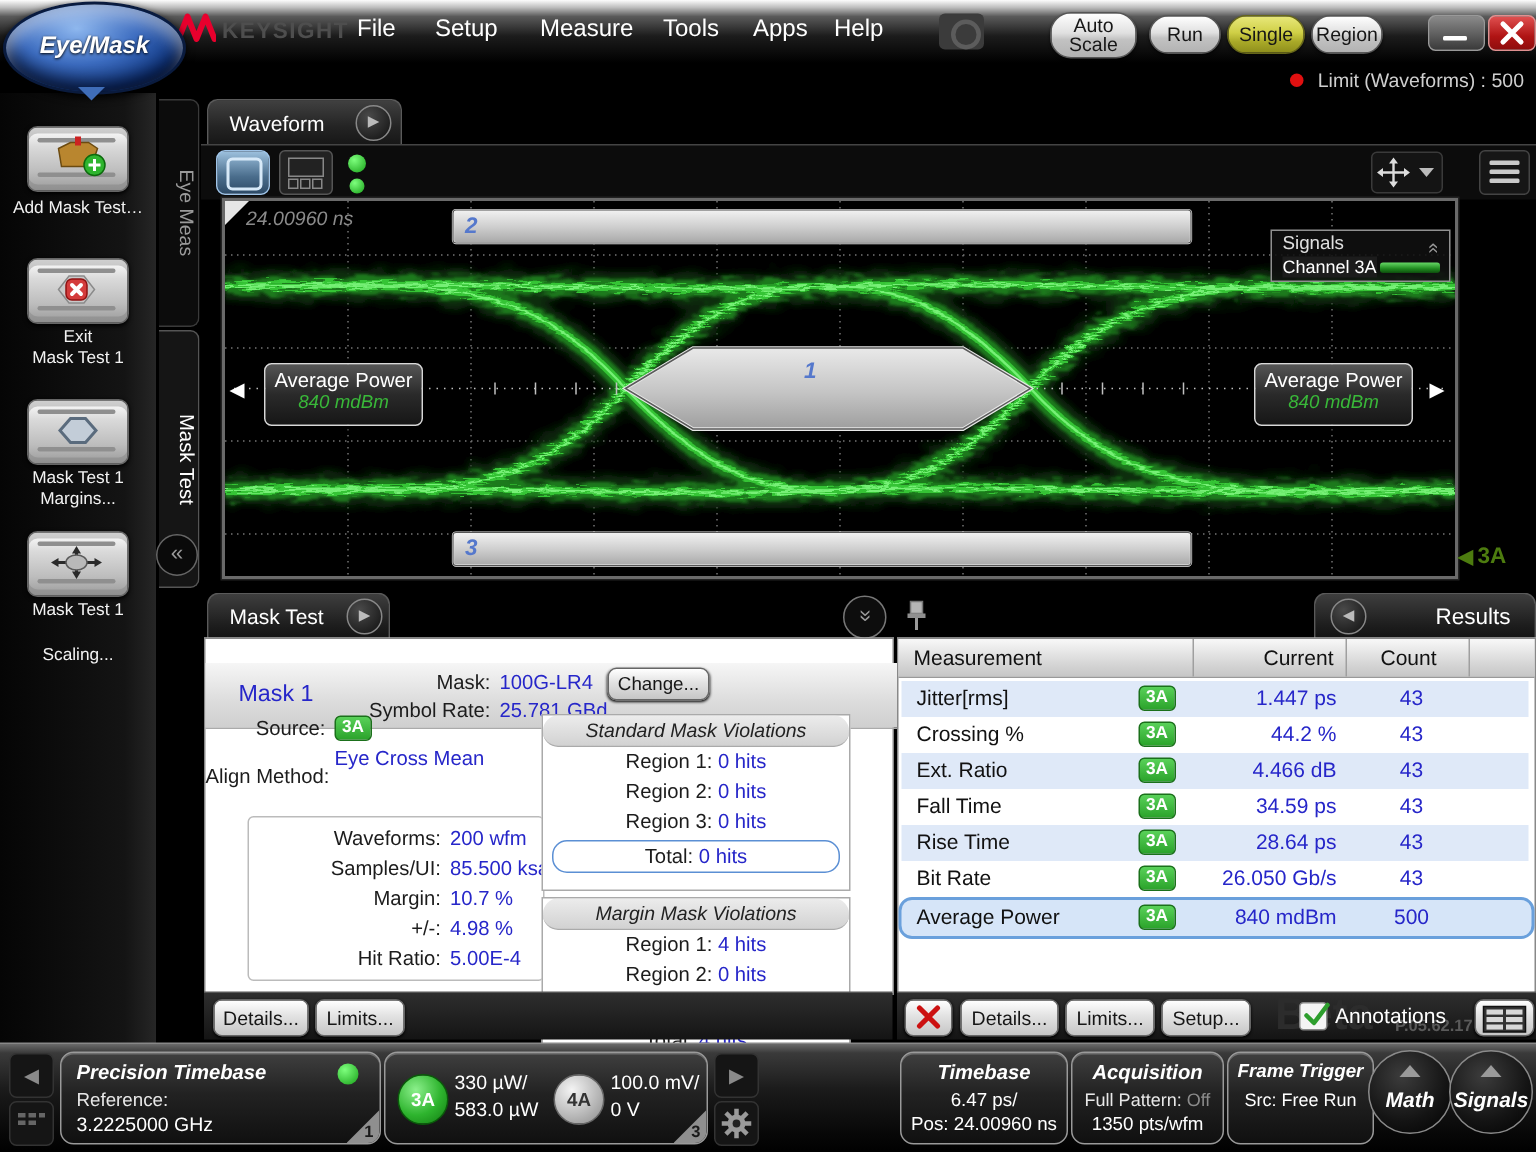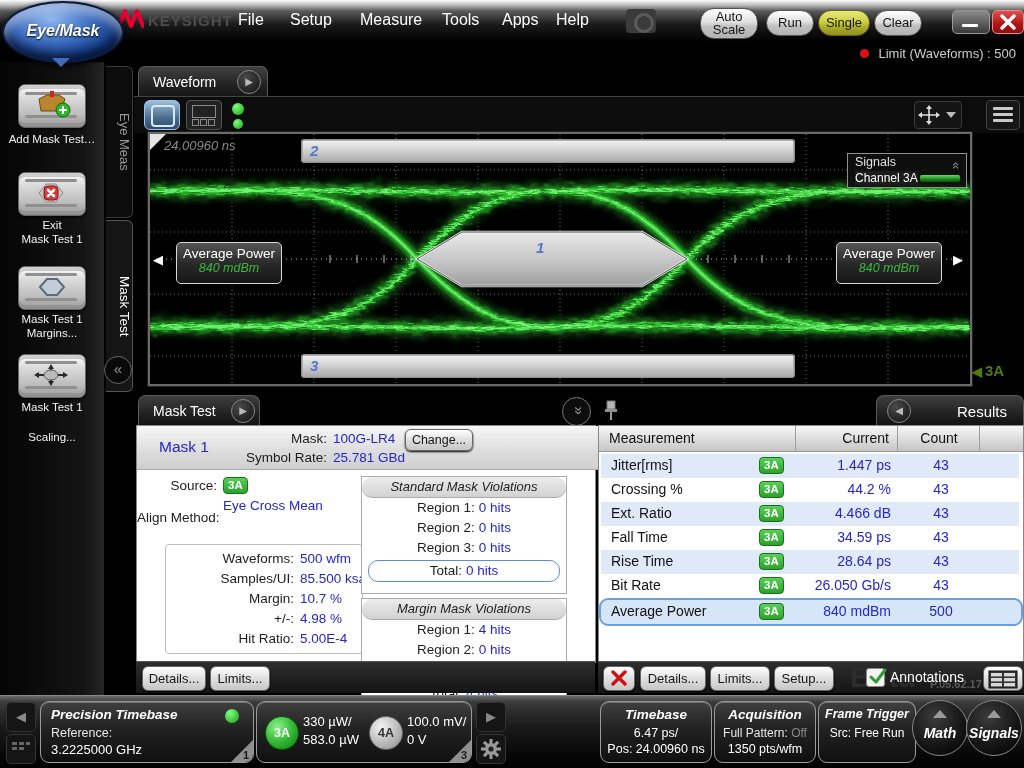--- a/index.html
+++ b/index.html
@@ -107,21 +107,21 @@
   .lbl{color:#1c1c1c;}
 
   
   #mt-tab{left:138px;top:395px;width:120px;}
   #mt-tab .t{position:absolute;left:14px;top:7px;}
   #panel-collapse{left:562px;top:397px;width:27px;height:27px;border-radius:50%;border:1px solid #777;background:#0d0d0d;
      color:#999;text-align:center;}
   #panel-collapse span{display:inline-block;transform:rotate(-90deg);font-size:15px;line-height:25px;}
   #pin-icon{left:603px;top:399px;}
   #mt-body{left:136px;top:425px;width:458px;height:236px;font-size:13.5px;}
-  #mt-head{position:absolute;left:0;top:0;width:522px;height:43px;border-bottom:1px solid #aaa;
+  #mt-head{position:absolute;left:0;top:16px;width:522px;height:43px;border-bottom:1px solid #aaa;
     background:linear-gradient(180deg,#f6f6f6,#dcdcdc 60%,#cfcfcf);}
   #mt-name{position:absolute;left:22px;top:12px;color:#2626c9;font-size:15.5px;}
   .mt-row{position:absolute;white-space:nowrap;}
   .badge{display:inline-block;background:linear-gradient(180deg,#59d159,#2ba32b);border:1px solid #1b701b;border-radius:4px;
     color:#fff;font-weight:bold;font-size:11.5px;padding:0 4px;line-height:15px;}
   #mt-statsbox{position:absolute;left:28px;top:118px;width:196px;height:108px;border:1px solid #bbb;border-radius:4px;}
   .stat-line{position:absolute;right:8px;white-space:nowrap;font-size:13.5px;}
   .viol-box{position:absolute;left:224px;width:204px;border:1px solid #aaa;background:#fff;}
   .viol-head{height:20px;background:linear-gradient(180deg,#ececec,#d2d2d2);border-bottom:1px solid #aaa;
     text-align:center;font-style:italic;font-size:13px;color:#222;line-height:20px;border-radius:10px;}
@@ -193,21 +193,21 @@
     <div class="menu-item abs" style="left:556px">Help</div>
     <div id="cam" class="abs">
         <div class="lens"></div>
       </div>
     <div id="btn-autoscale" class="pill abs">
       <span>Auto</span><br>
       <span>Scale</span>
     </div>
     <div id="btn-run" class="pill abs">Run</div>
     <div id="btn-single" class="pill yellow abs">Single</div>
-    <div id="btn-clear" class="pill abs">Clear</div>
+    <div id="btn-clear" class="pill abs">Region</div>
     <div id="btn-min" class="abs">
         <div class="dash"></div>
       </div>
     <div id="btn-close" class="abs">
       <svg width="30" height="22">
           <path d="M9 5 L21 17 M21 5 L9 17" stroke="#fff" stroke-width="3.4" stroke-linecap="round"></path>
         </svg>
     </div>
   </div>
 
@@ -442,21 +442,21 @@
       <div class="mt-row blue" style="left:196px;top:24px">25.781 GBd</div>
     </div>
 
     <div class="mt-row" style="left:0;top:52px;width:80px;text-align:right"><span class="lbl">Source:</span></div>
     <span class="badge abs" style="left:86px;top:51px">3A</span>
     <div class="mt-row" style="left:0;top:84px;width:80px;text-align:right"><span class="lbl">Align Method:</span></div>
     <div class="mt-row blue" style="left:86px;top:72px">Eye Cross Mean</div>
 
     <div id="mt-statsbox">
       <div class="stat-line" style="top:6px;left:0;width:128px;text-align:right;right:auto"><span class="lbl">Waveforms:</span></div>
-      <div class="stat-line blue" style="top:6px;left:134px;right:auto">500 wfm</div>
+      <div class="stat-line blue" style="top:6px;left:134px;right:auto">200 wfm</div>
       <div class="stat-line" style="top:26px;left:0;width:128px;text-align:right;right:auto"><span class="lbl">Samples/UI:</span></div>
       <div class="stat-line blue" style="top:26px;left:134px;right:auto">85.500 ksa</div>
       <div class="stat-line" style="top:46px;left:0;width:128px;text-align:right;right:auto"><span class="lbl">Margin:</span></div>
       <div class="stat-line blue" style="top:46px;left:134px;right:auto">10.7 %</div>
       <div class="stat-line" style="top:66px;left:0;width:128px;text-align:right;right:auto"><span class="lbl">+/-:</span></div>
       <div class="stat-line blue" style="top:66px;left:134px;right:auto">4.98 %</div>
       <div class="stat-line" style="top:86px;left:0;width:128px;text-align:right;right:auto"><span class="lbl">Hit Ratio:</span></div>
       <div class="stat-line blue" style="top:86px;left:134px;right:auto">5.00E-4</div>
     </div>
 

